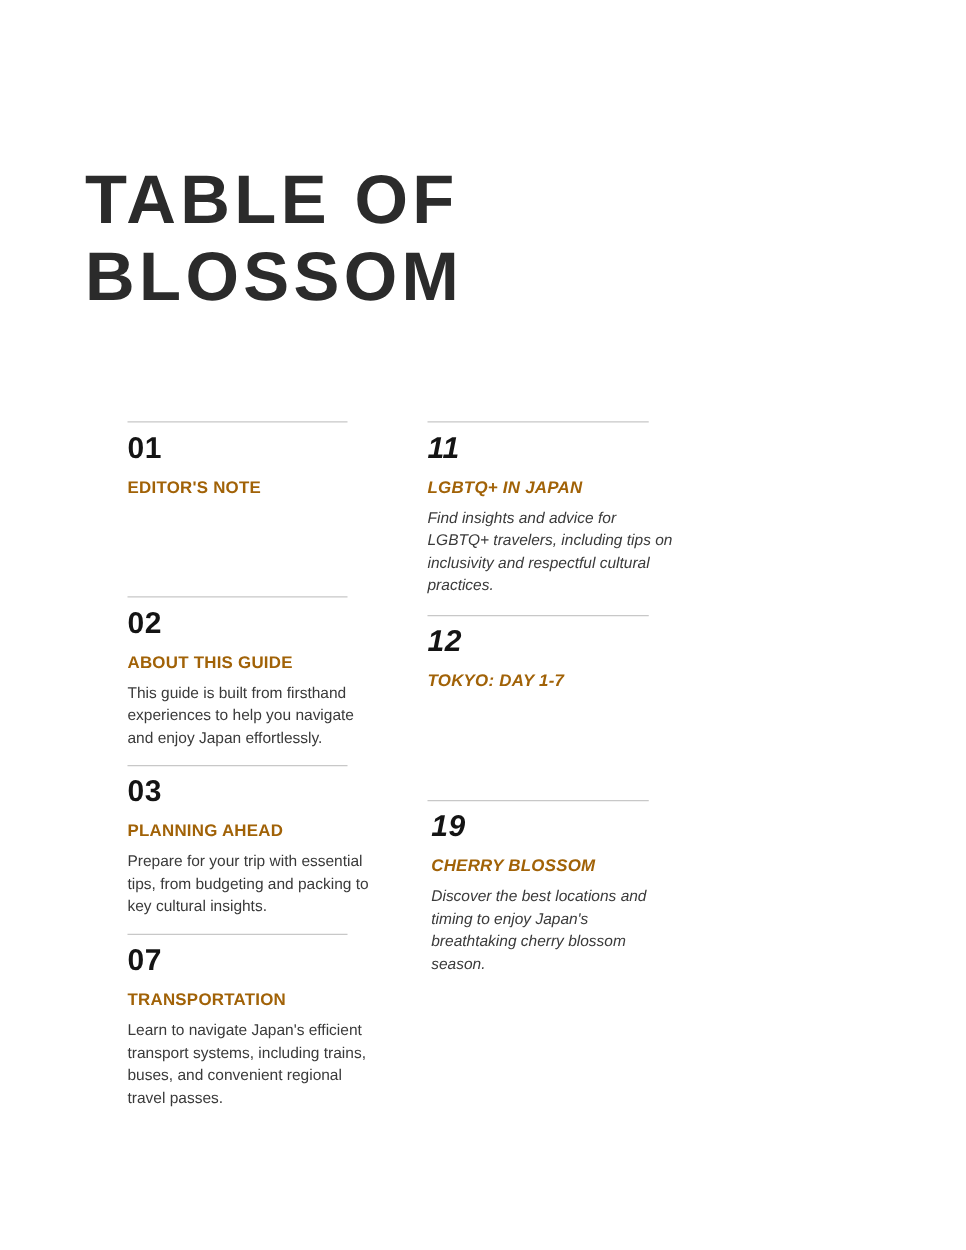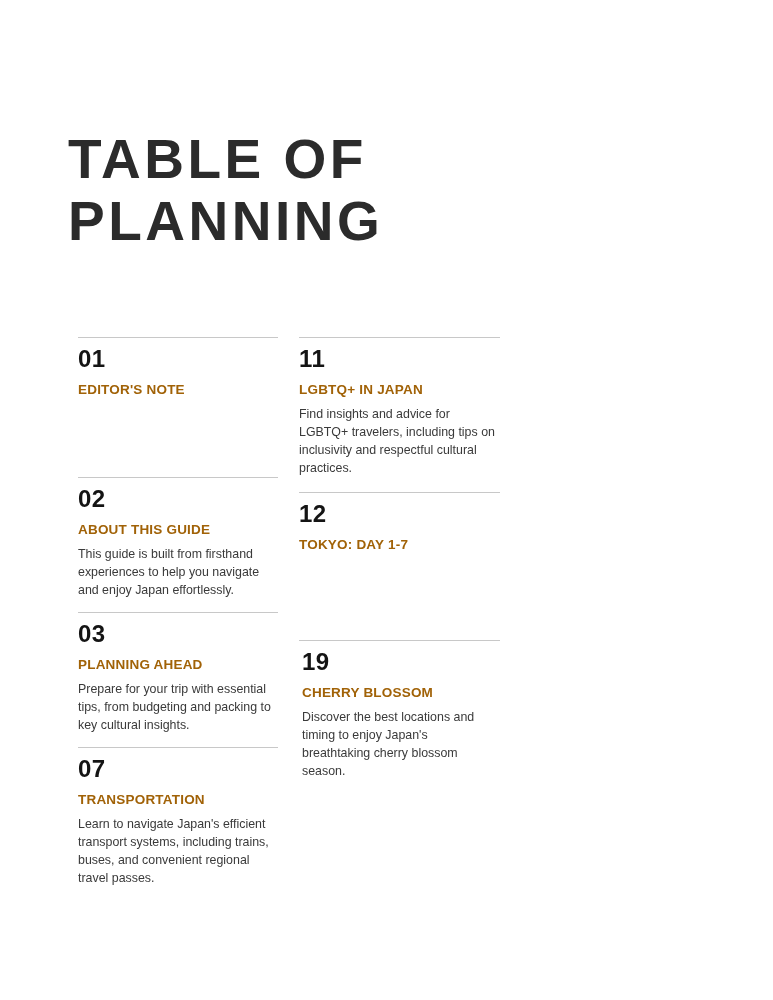--- a/index.html
+++ b/index.html
@@ -25,24 +25,25 @@
     line-height: 62px;
     font-weight: bold;
     letter-spacing: 3.5px;
     white-space: nowrap;
   }
   .toc-column {
     position: absolute;
     top: 337px;
   }
   .toc-column.left  { left: 78px;  width: 200px; }
-  .toc-column.right { left: 299px; width: 201px; }
+  .toc-column.right { left: 318px; width: 201px; font-style: italic; }
   .entry {
     box-sizing: border-box;
     border-top: 1px solid #c8c8c8;
+    margin-left: 24px;
   }
   .entry .num {
     margin-top: 9px;
     font-size: 24px;
     line-height: 24px;
     font-weight: bold;
     letter-spacing: 0.5px;
     color: #141414;
   }
   .entry .heading {
@@ -62,21 +63,21 @@
     white-space: pre;
   }
 </style>
 </head>
 <body>
 
 <div class="page">
 
   <div class="page-title">
     <div>TABLE OF</div>
-    <div>PLANNING</div>
+    <div>BLOSSOM</div>
   </div>
 
   <div class="toc-column left">
 
     <div class="entry" style="height:140px">
       <div class="num">01</div>
       <div class="heading">EDITOR'S NOTE</div>
     </div>
 
     <div class="entry" style="height:135px">

